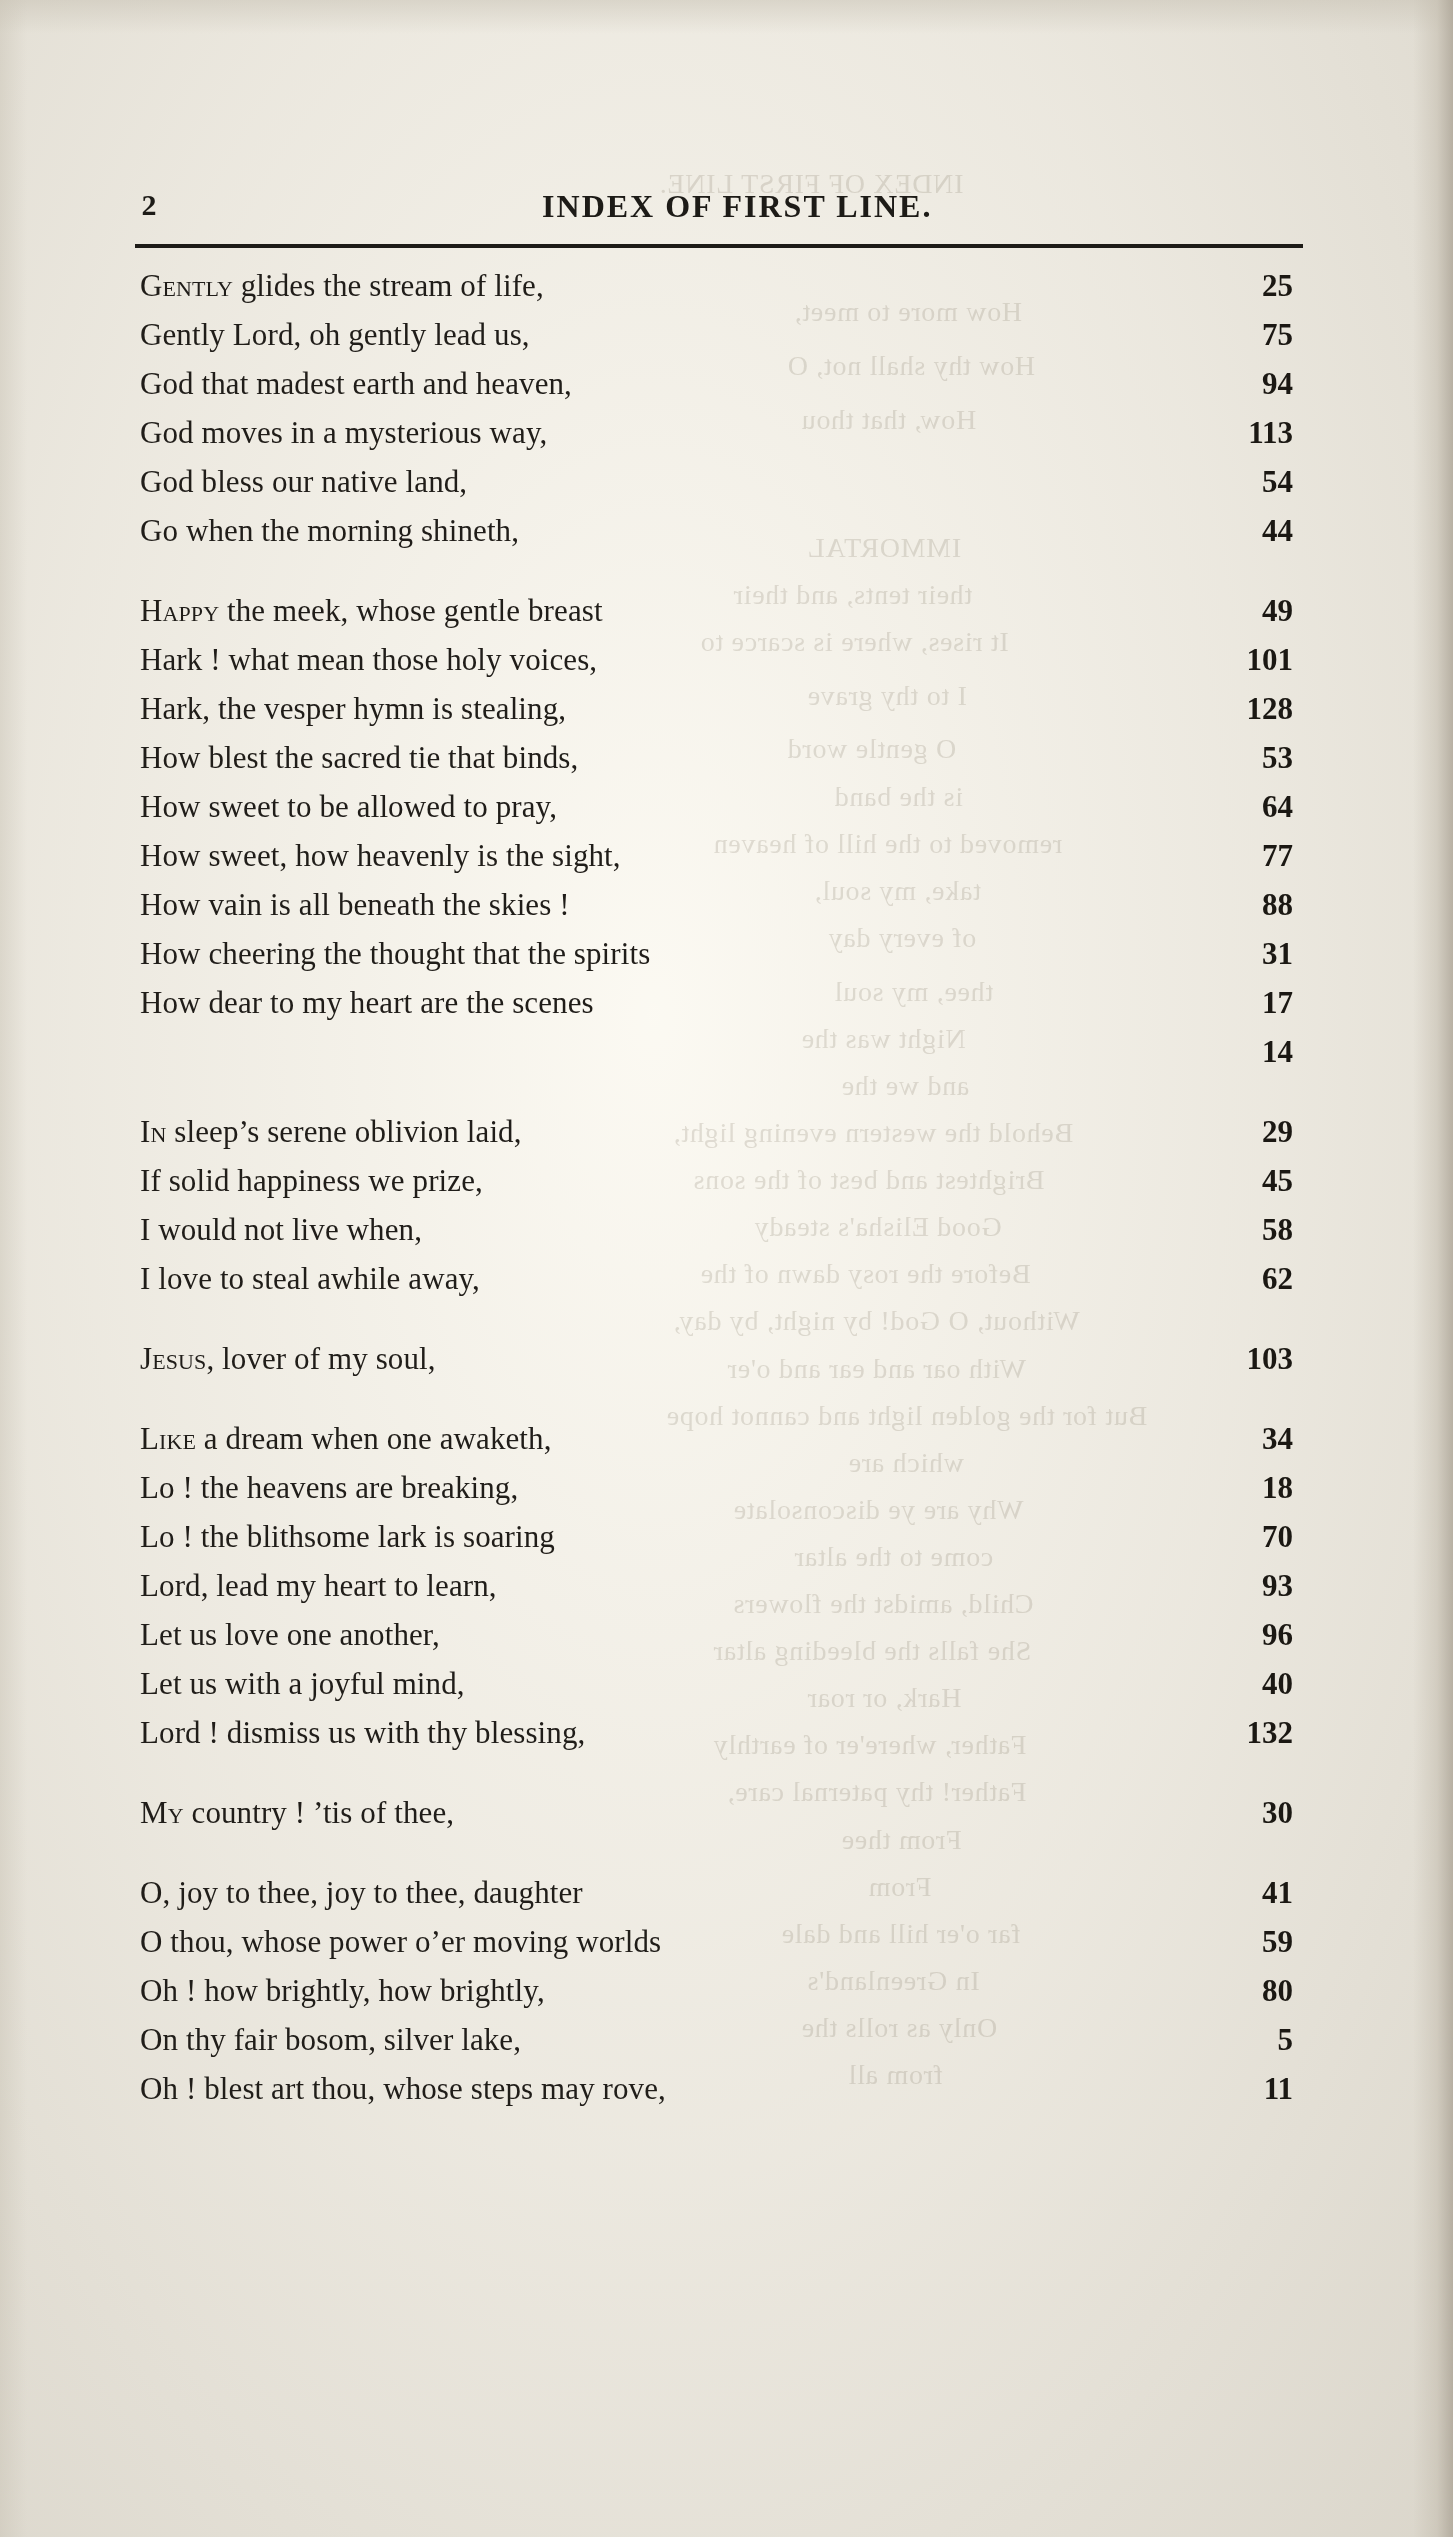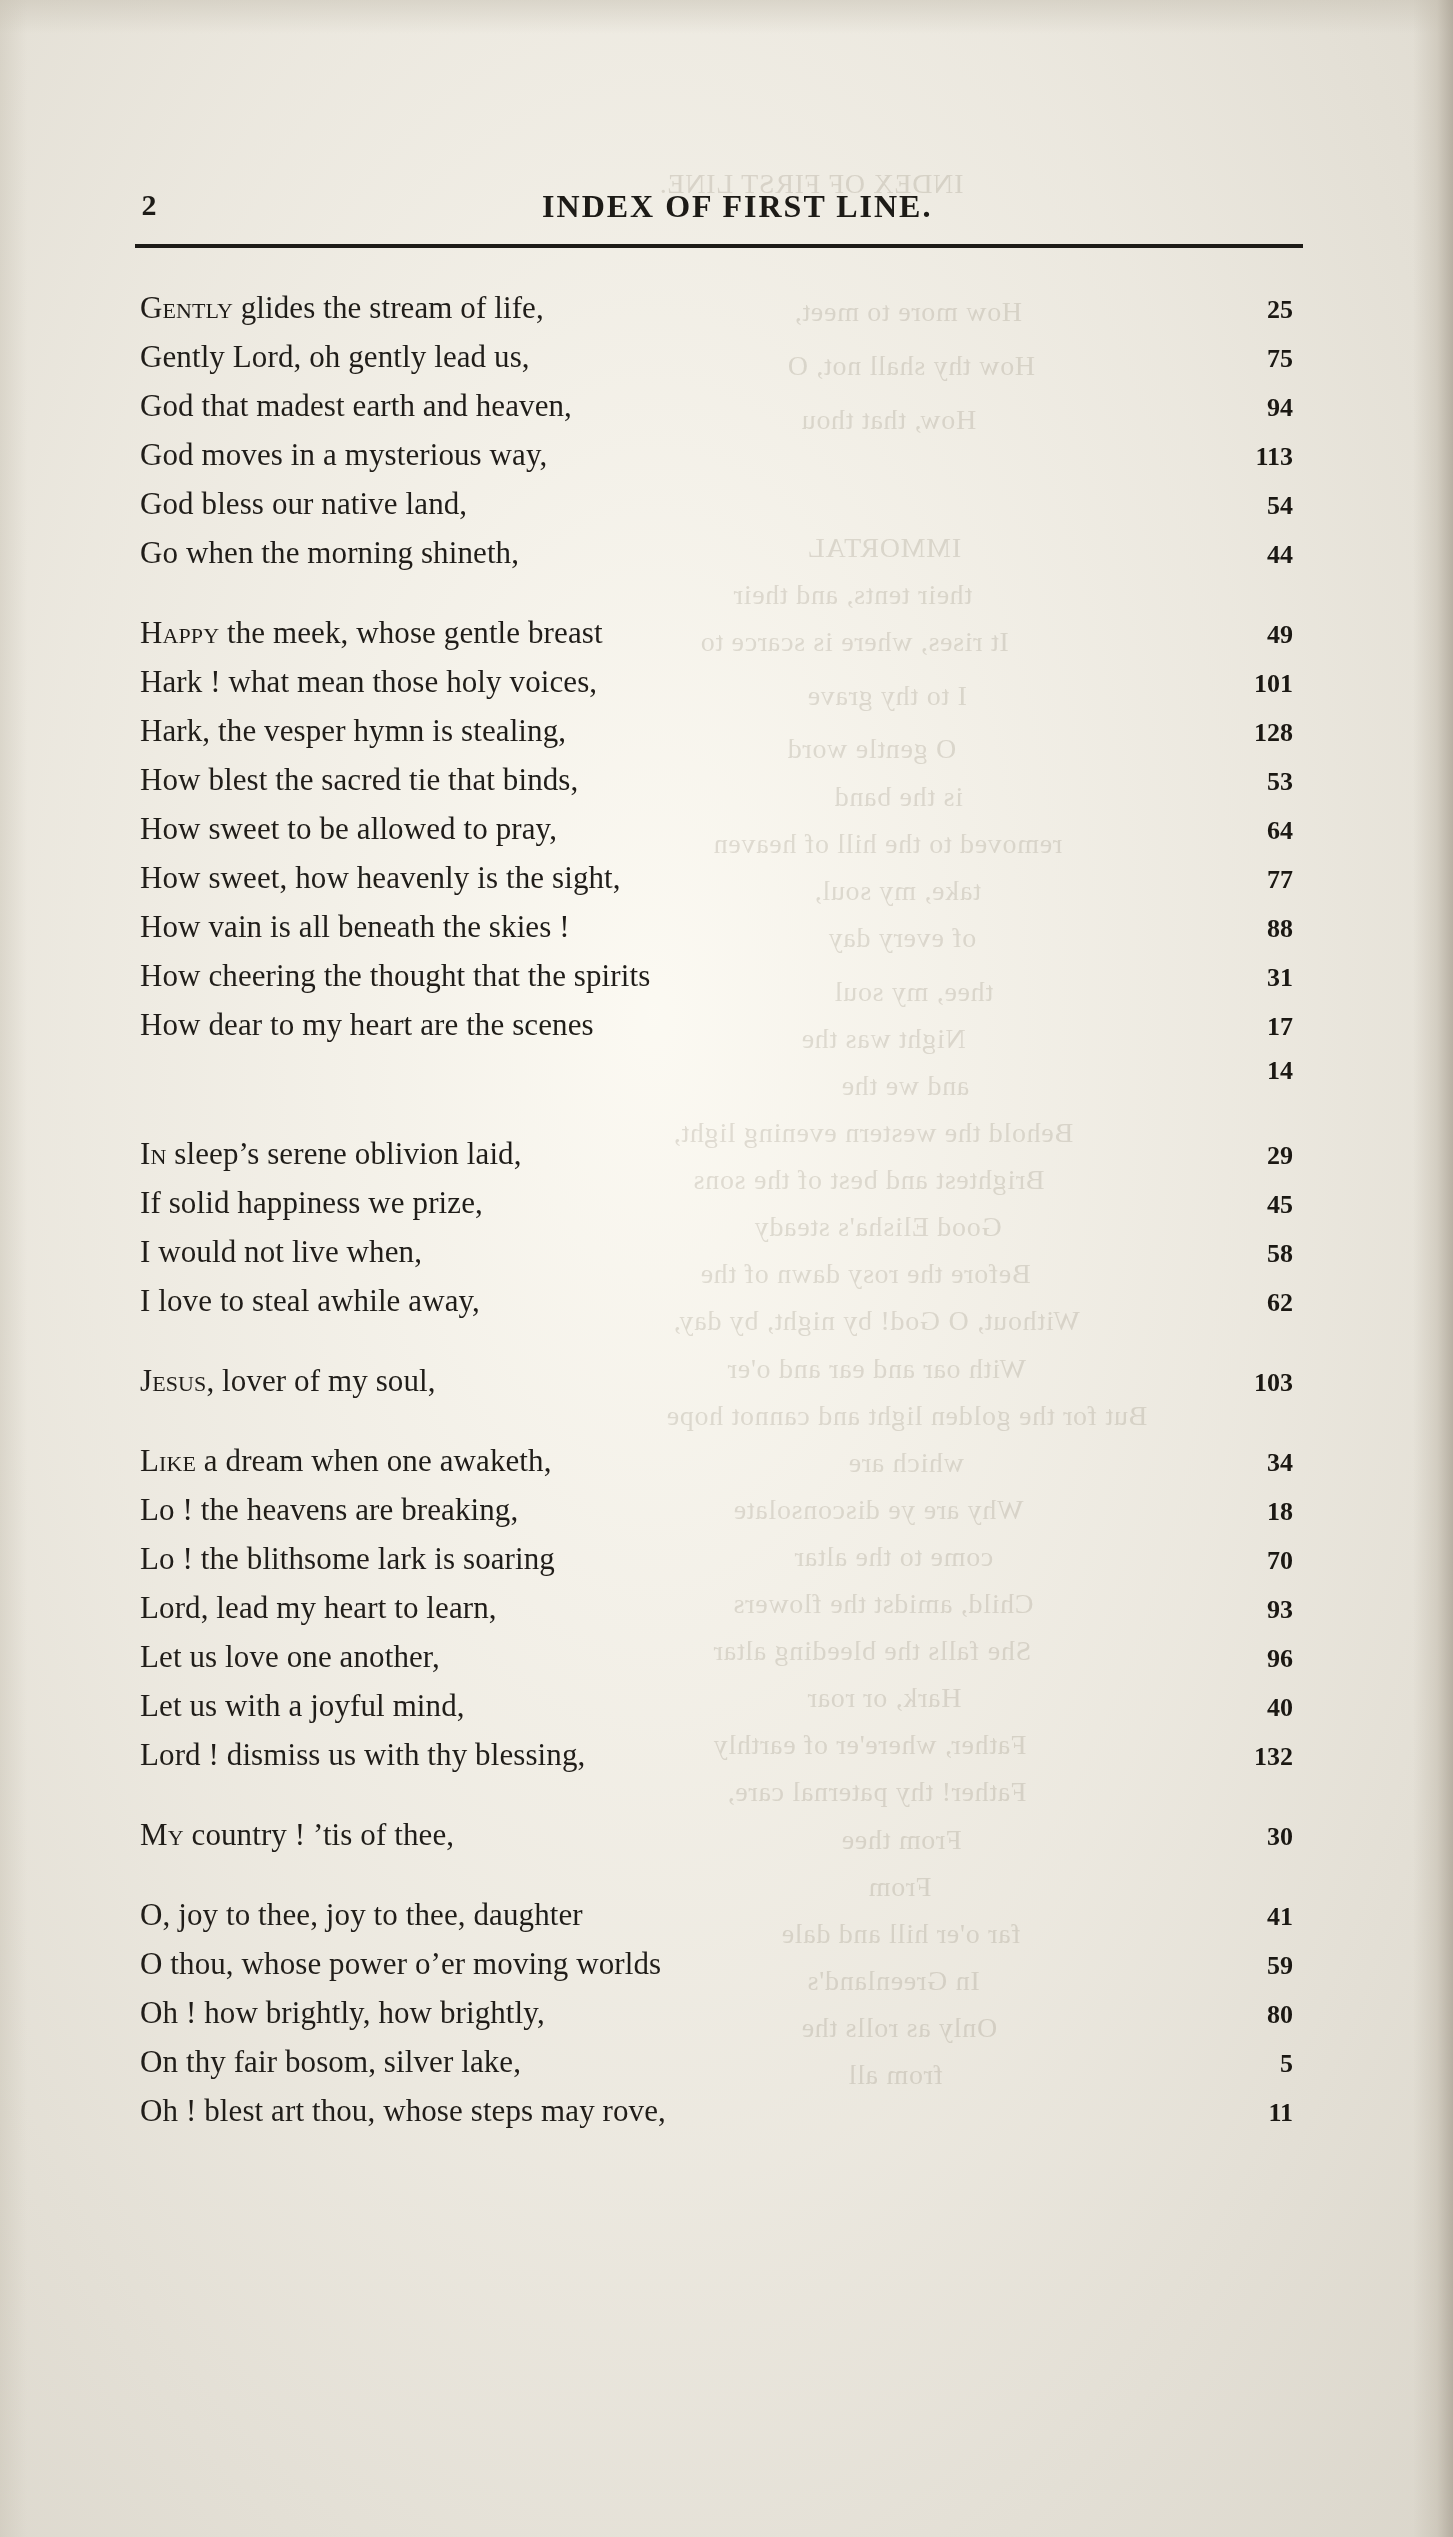--- a/index.html
+++ b/index.html
@@ -96,21 +96,21 @@
   }
   .rule {
     margin-top: 9.4px;
     margin-left: 6.7px;
     width: 1168px;
     height: 3.4px;
     background: #1d1b17;
   }
 
   .index-list {
-    margin-top: 42px;
+    margin-top: 20px;
     margin-left: 12px;
     width: 1157px;
     font-family: Liberation Serif, serif;
   }
   .group {
     margin-bottom: 31px;
   }
   .entry {
     display: flex;
     align-items: baseline;
@@ -123,21 +123,21 @@
     letter-spacing: 0.1px;
   }
   .entry .line .smallcap {
     font-variant: small-caps;
     text-transform: lowercase;
   }
   .entry .filler {
     flex: 1 1 auto;
   }
   .entry .page-no {
-    font-size: 26px;
+    font-size: 31px;
     font-weight: bold;
     color: #1b1813;
     min-width: 62px;
     text-align: right;
     padding-right: 4px;
   }
 </style>
 </head>
 <body>
 

